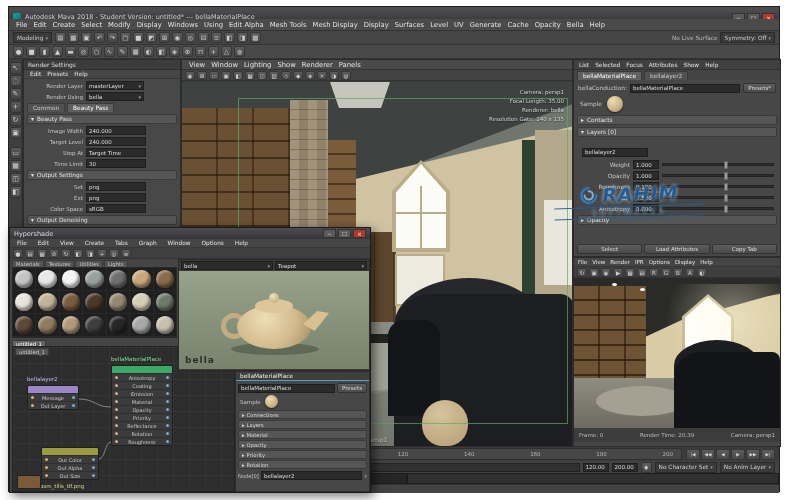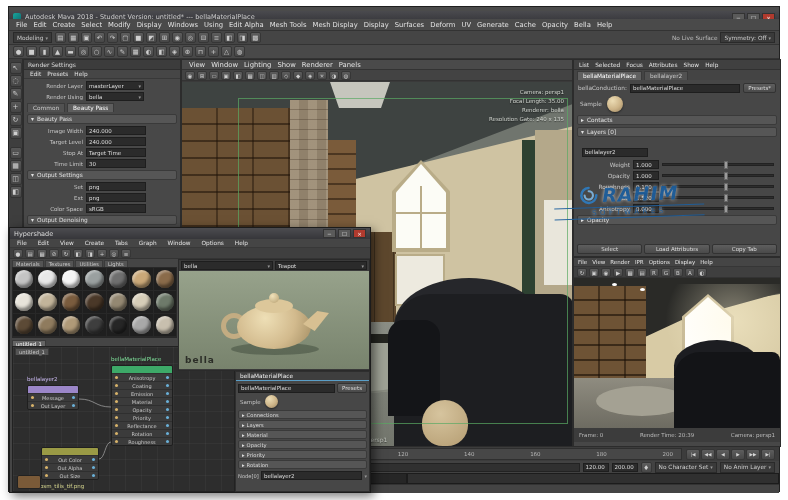--- a/index.html
+++ b/index.html
@@ -202,21 +202,21 @@
       <span class="mitem">Select</span>
       <span class="mitem">Modify</span>
       <span class="mitem">Display</span>
       <span class="mitem">Windows</span>
       <span class="mitem">Using</span>
       <span class="mitem">Edit Alpha</span>
       <span class="mitem">Mesh Tools</span>
       <span class="mitem">Mesh Display</span>
       <span class="mitem">Display</span>
       <span class="mitem">Surfaces</span>
-      <span class="mitem">Deform</span>
+      <span class="mitem">Level</span>
       <span class="mitem">UV</span>
       <span class="mitem">Generate</span>
       <span class="mitem">Cache</span>
       <span class="mitem">Opacity</span>
       <span class="mitem">Bella</span>
       <span class="mitem">Help</span>
     </div>
 
   <div id="statusline">
     <span class="sdrop">

